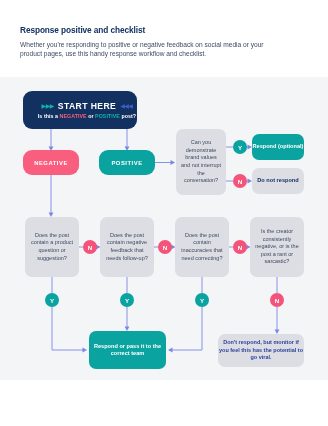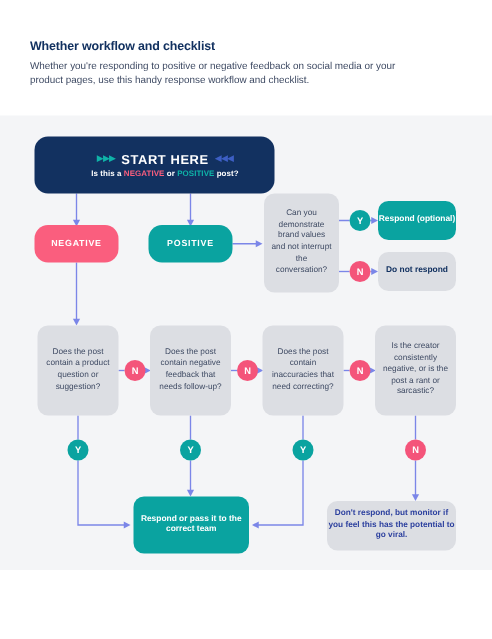--- a/index.html
+++ b/index.html
@@ -42,21 +42,21 @@
     position:absolute;
     box-sizing:border-box;
     display:flex;
     flex-direction:column;
     align-items:center;
     justify-content:center;
     text-align:center;
   }
   
   .start{
-    left:23px;top:14px;width:160px;height:38px;
+    left:23px;top:14px;width:114px;height:38px;
     background:#123160;
     border-radius:9px;
     gap:2px;
     padding-left:14px;
   }
   .start-row{
     display:flex;align-items:center;justify-content:center;gap:4px;
   }
   .start-title{
     font-size:8.6px;font-weight:bold;color:#ffffff;letter-spacing:0.4px;
@@ -128,21 +128,21 @@
   
   .footer{
     position:absolute;left:0;top:380px;width:328px;height:46px;
     background:#ffffff;
   }
 </style>
 </head>
 <body>
 
 <div class="header">
-  <p class="page-title">Whether workflow and checklist</p>
+  <p class="page-title">Response positive and checklist</p>
   <p class="page-sub">Whether you're responding to positive or negative feedback on social media or your product pages, use this handy response workflow and checklist.</p>
 </div>
 
 <div class="canvas">
 
   <svg class="links" viewBox="0 0 328 303">
 
     <path class="ln" d="M51,52 L51,71"></path>
     <polygon class="ar" points="51,74 48.6,69.5 53.4,69.5"></polygon>
 

